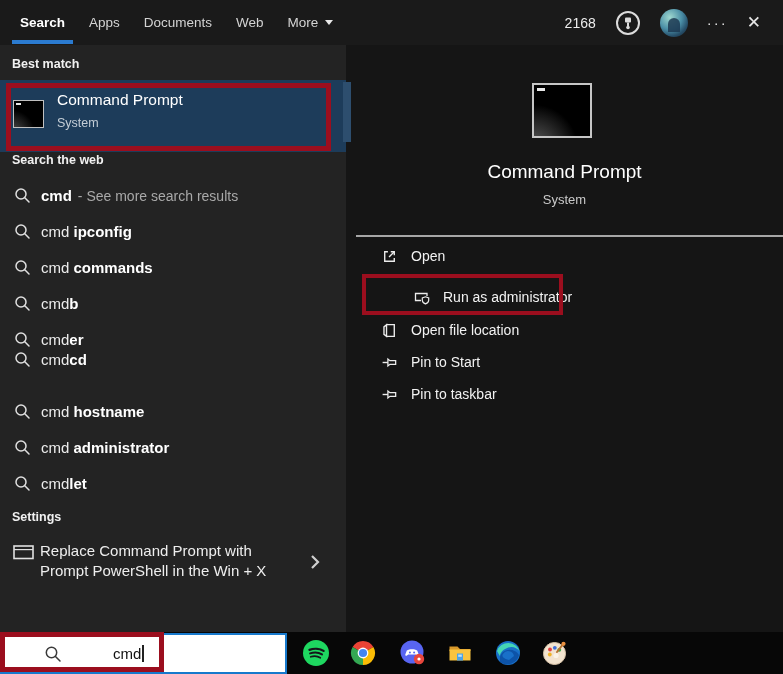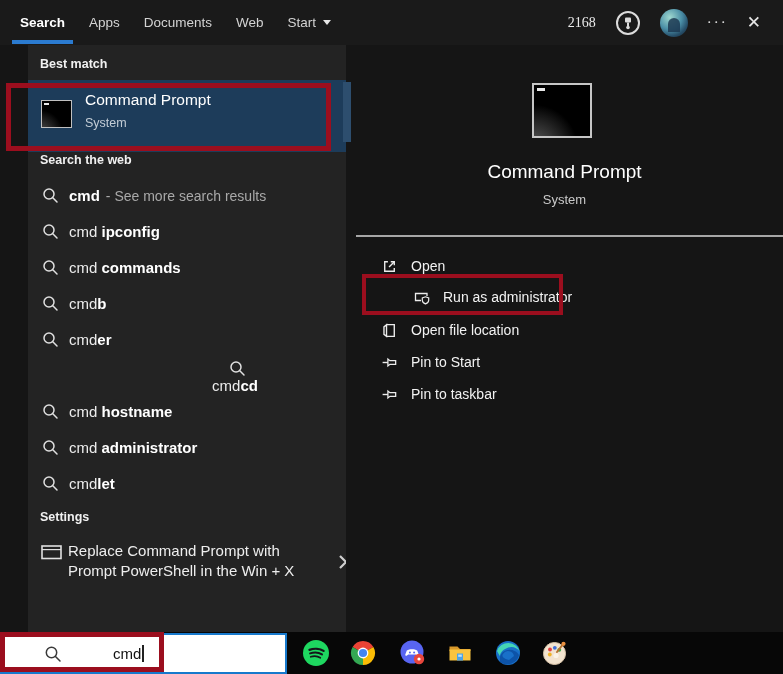--- a/index.html
+++ b/index.html
@@ -10,30 +10,30 @@
     -webkit-font-smoothing:antialiased;
   }
   
   .topbar { position:absolute; top:0; left:0; right:0; height:45px; background:#1a1a1a; }
   .tabs { position:absolute; left:20px; top:0; height:45px; display:flex; gap:24px; align-items:stretch; }
   .tab { position:relative; display:flex; align-items:center; font-size:13.5px; color:#d4d4d4; cursor:default; }
   .tab.active { color:#ffffff; font-weight:bold; }
   .tab.active::after { content:""; position:absolute; left:-8px; right:-8px; bottom:1px; height:4px; background:#2b7bd0; }
   .caret-down { display:inline-block; width:0; height:0; margin-left:7px;
     border-left:4.5px solid transparent; border-right:4.5px solid transparent; border-top:5.5px solid #e8e8e8; }
-  .topbar-right { position:absolute; right:22px; top:0; height:45px; display:flex; align-items:center; gap:19px;font-family:Liberation Serif, serif; }
+  .topbar-right { position:absolute; right:22px; top:0; height:45px; display:flex; align-items:center; gap:19px; }
   .points { font-size:14px; color:#ececec; }
   .trophy { width:26px; height:26px; display:block; }
   .avatar { width:28px; height:28px; border-radius:50%;
     background:radial-gradient(circle at 35% 30%, #9fd8cf, #4a8ea6 45%, #27506b 70%, #16242f 95%); position:relative; overflow:hidden; }
   .avatar::after { content:""; position:absolute; left:8px; top:9px; width:12px; height:14px; border-radius:6px 6px 0 0; background:#1d3a52; opacity:.85; }
   .dots { font-size:15px; color:#e0e0e0; letter-spacing:2px; line-height:1; }
   .close-x { font-size:17px; color:#e6e6e6; line-height:1; }
   
-  .left-panel { position:absolute; top:45px; left:0; width:346px; height:587px; background:#232323;margin-left:28px; }
+  .left-panel { position:absolute; top:45px; left:0; width:346px; height:587px; background:#232323; }
   .right-panel { position:absolute; top:45px; left:346px; width:437px; height:587px; background:#151515; }
   .section-label { position:absolute; left:12px; font-size:12.5px; font-weight:bold; color:#f1f1f1; }
   
   .best-row { position:absolute; left:0; top:35px; width:346px; height:72px; background:#1d3c5a; }
   .cmd-icon-sm { position:absolute; left:13px; top:20px; width:31px; height:28px; background:#000;
     border:1px solid #c0c0c0; background-image:radial-gradient(circle at -8% 125%, rgba(210,210,210,.4), rgba(0,0,0,0) 52%); }
   .cmd-icon-sm::before { content:""; position:absolute; left:2px; top:2px; width:5px; height:2px; background:#e8e8e8; }
   .best-title { position:absolute; left:57px; top:11px; font-size:15.5px; color:#fff; }
   .best-sub { position:absolute; left:57px; top:36px; font-size:12.5px; color:#c3cdd6; }
   
@@ -83,21 +83,21 @@
       <div class="tab">
           <span>Apps</span>
         </div>
       <div class="tab">
           <span>Documents</span>
         </div>
       <div class="tab">
           <span>Web</span>
         </div>
       <div class="tab">
-          <span>Start</span>
+          <span>More</span>
           <span class="caret-down"></span>
         </div>
     </div>
     <div class="topbar-right">
       <span class="points">2168</span>
       <svg class="trophy" viewBox="0 0 26 26">
         <circle cx="13" cy="13" r="11" fill="none" stroke="#dcdcdc" stroke-width="2"></circle>
         <rect x="10" y="7.5" width="6" height="5" rx="1" fill="#dcdcdc"></rect>
         <path d="M13 12.5 V16" stroke="#dcdcdc" stroke-width="2"></path>
         <circle cx="13" cy="17.5" r="1.8" fill="#dcdcdc"></circle>
@@ -163,21 +163,21 @@
     <div class="srow" style="top:276px;">
       <svg class="mag" width="17" height="17" viewBox="0 0 17 17">
           <circle cx="7" cy="7" r="5" fill="none" stroke="#e0e0e0" stroke-width="1.5"></circle>
           <line x1="10.8" y1="10.8" x2="15" y2="15" stroke="#e0e0e0" stroke-width="1.5" stroke-linecap="round"></line>
         </svg>
       <span class="txt"><span>cmd</span><b>er</b></span>
       <svg class="chev" width="10" height="16" viewBox="0 0 10 16">
           <path d="M2 2 L8 8 L2 14" fill="none" stroke="#cfcfcf" stroke-width="2.2"></path>
         </svg>
     </div>
-    <div class="srow" style="top:315px;flex-direction:column;">
+    <div class="srow" style="top:296px;">
       <svg class="mag" width="17" height="17" viewBox="0 0 17 17">
           <circle cx="7" cy="7" r="5" fill="none" stroke="#e0e0e0" stroke-width="1.5"></circle>
           <line x1="10.8" y1="10.8" x2="15" y2="15" stroke="#e0e0e0" stroke-width="1.5" stroke-linecap="round"></line>
         </svg>
       <span class="txt"><span>cmd</span><b>cd</b></span>
       <svg class="chev" width="10" height="16" viewBox="0 0 10 16">
           <path d="M2 2 L8 8 L2 14" fill="none" stroke="#cfcfcf" stroke-width="2.2"></path>
         </svg>
     </div>
     <div class="srow" style="top:348px;">
@@ -229,21 +229,21 @@
   </div>
 
   <div class="scroll-thumb"></div>
 
   <div class="right-panel">
     <div class="cmd-icon-lg"></div>
     <div class="rp-title">Command Prompt</div>
     <div class="rp-sub">System</div>
     <div class="rp-divider"></div>
 
-    <div class="action-row" style="top:206px;">
+    <div class="action-row" style="top:196px;">
       <svg class="aicon" width="17" height="17" viewBox="0 0 16 16">
         <path d="M6.5 3.5 H3.5 V12.5 H12.5 V9.5" fill="none" stroke="#ececec" stroke-width="1.3"></path>
         <path d="M9.2 3.5 H12.5 V6.8" fill="none" stroke="#ececec" stroke-width="1.3"></path>
         <line x1="12.3" y1="3.7" x2="7.6" y2="8.4" stroke="#ececec" stroke-width="1.3"></line>
       </svg>
       <span class="lbl">Open</span>
     </div>
 
     <div class="action-row" style="top:237px;margin-left:32px;">
       <svg class="aicon" width="17" height="17" viewBox="0 0 17 17">

